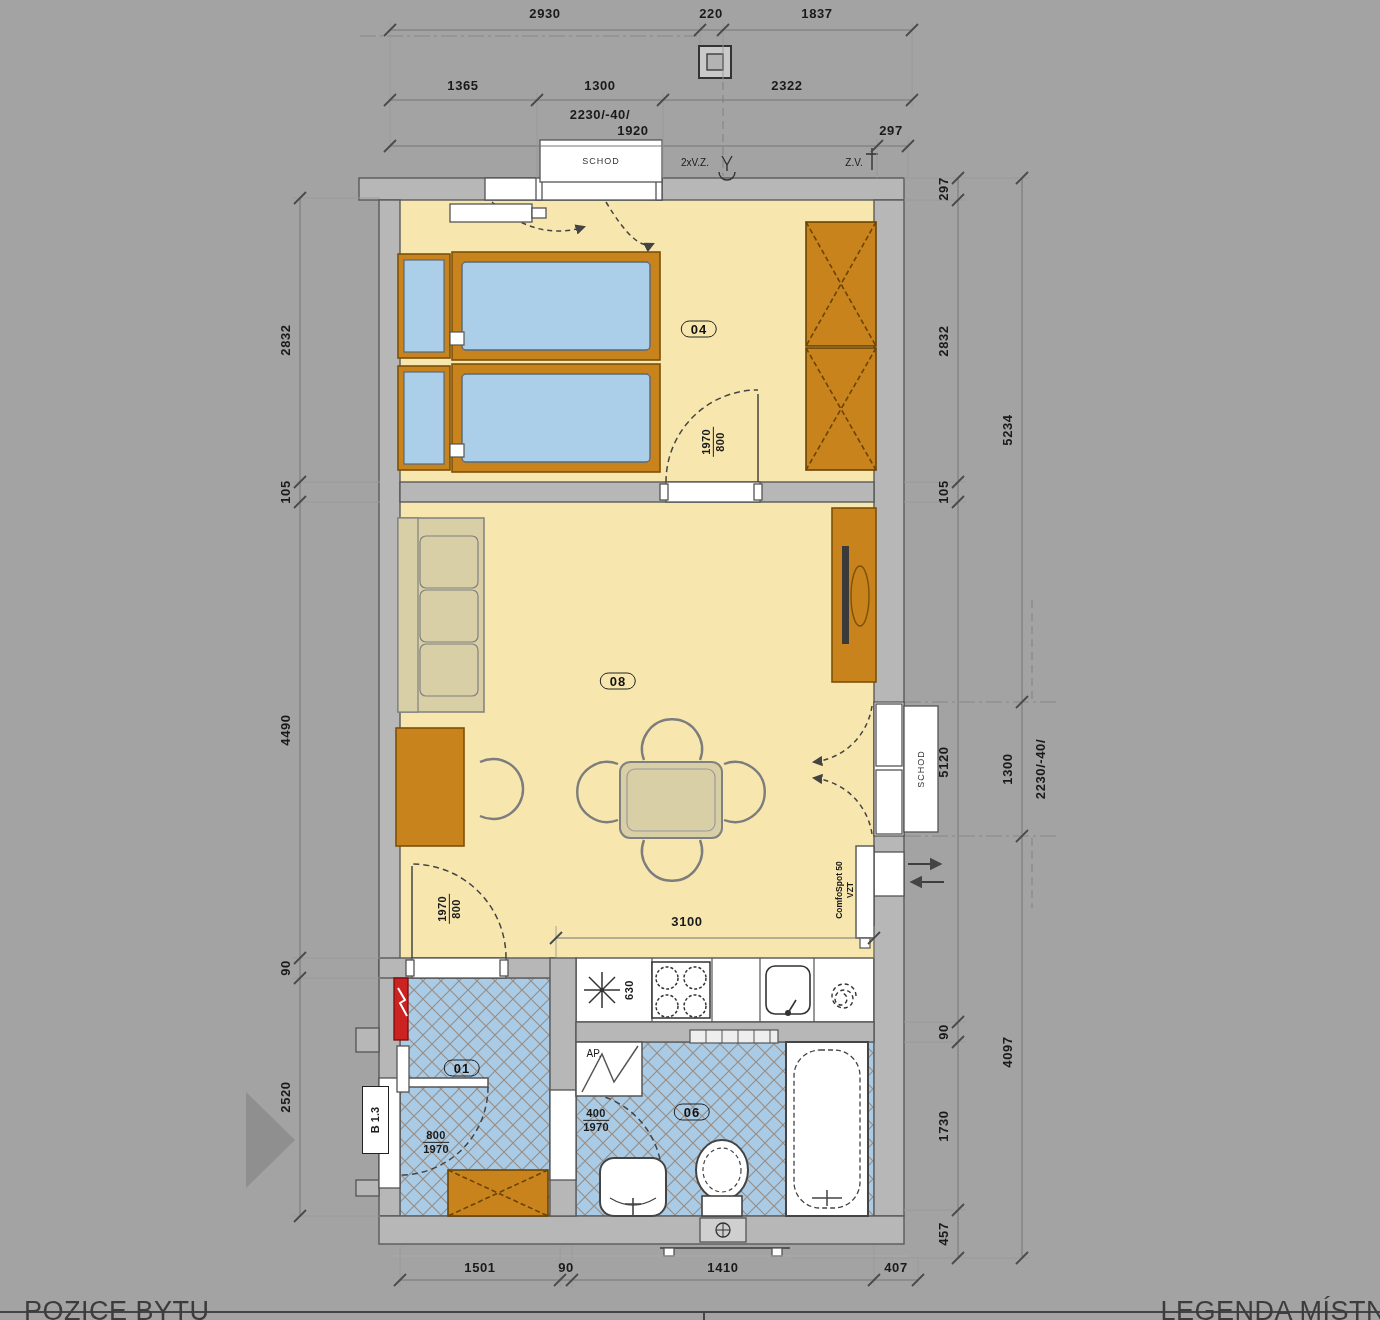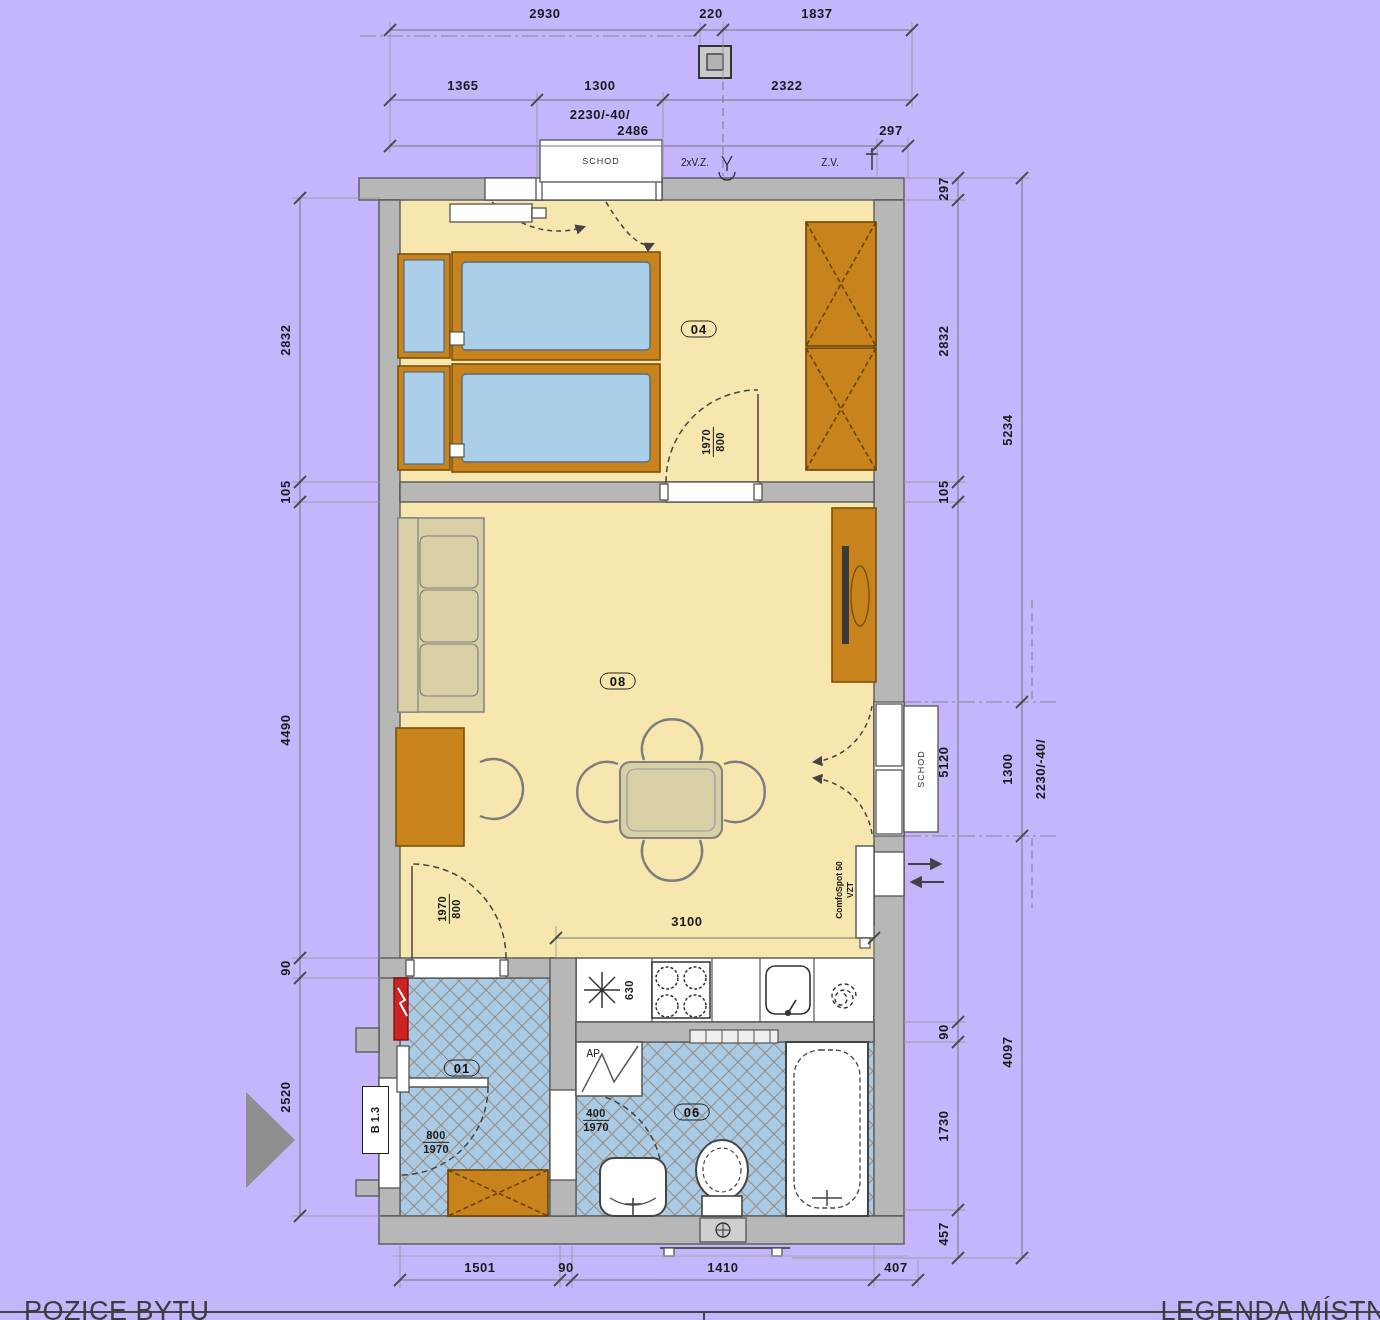--- a/index.html
+++ b/index.html
@@ -1,16 +1,16 @@
 <!DOCTYPE html>
 <html><head>
 <meta charset="utf-8">
 <style>
   html,body{margin:0;padding:0;background:#fff;}
-  #canvas{position:relative;width:1380px;height:1320px;background:#c4b5fd;overflow:hidden;
+  #canvas{position:relative;width:1380px;height:1320px;background:#a3a3a3;overflow:hidden;
           font-family:"Liberation Sans",sans-serif;}
   #plan-svg{position:absolute;left:0;top:0;}
   .lbl{position:absolute;white-space:nowrap;color:#1a1a1a;z-index:5;
        transform:translate(-50%,-50%);}
   .dim{font:700 13px/1 "Liberation Sans",sans-serif;letter-spacing:.6px;}
   .v{transform:translate(-50%,-50%) rotate(-90deg);}
   .frac{font:700 11px/1.15 "Liberation Sans",sans-serif;text-align:center;letter-spacing:.3px;}
   .frac .top{display:block;border-bottom:1px solid #222;padding:0 2px;}
   .frac .bot{display:block;}
   .small{font:400 10px/1 "Liberation Sans",sans-serif;}
@@ -257,21 +257,21 @@
   </g>
 </svg>
 
 <div class="lbl dim" style="left:545px;top:13px">2930</div>
 <div class="lbl dim" style="left:711px;top:13px">220</div>
 <div class="lbl dim" style="left:817px;top:13px">1837</div>
 <div class="lbl dim" style="left:463px;top:85px">1365</div>
 <div class="lbl dim" style="left:600px;top:85px">1300</div>
 <div class="lbl dim" style="left:787px;top:85px">2322</div>
 <div class="lbl dim" style="left:600px;top:114px">2230/-40/</div>
-<div class="lbl dim" style="left:633px;top:130px">2486</div>
+<div class="lbl dim" style="left:633px;top:130px">1920</div>
 <div class="lbl dim" style="left:891px;top:130px">297</div>
 
 <div class="lbl dim v" style="left:285px;top:340px">2832</div>
 <div class="lbl dim v" style="left:285px;top:492px">105</div>
 <div class="lbl dim v" style="left:285px;top:730px">4490</div>
 <div class="lbl dim v" style="left:285px;top:968px">90</div>
 <div class="lbl dim v" style="left:285px;top:1097px">2520</div>
 
 <div class="lbl dim v" style="left:943px;top:189px">297</div>
 <div class="lbl dim v" style="left:943px;top:341px">2832</div>
@@ -311,21 +311,21 @@
   <span class="bot">1970</span>
 </div>
 <div class="lbl frac" style="left:596px;top:1120px">
   <span class="top">400</span>
   <span class="bot">1970</span>
 </div>
 
 <div class="lbl tiny" style="left:601px;top:161px">SCHOD</div>
 <div class="lbl tiny v" style="left:921px;top:769px">SCHOD</div>
 <div class="lbl small" style="left:695px;top:163px">2xV.Z.</div>
-<div class="lbl small" style="left:830px;top:163px">Z.V.</div>
+<div class="lbl small" style="left:854px;top:163px">Z.V.</div>
 <div class="lbl small" style="left:594px;top:1054px">AP.</div>
 <div class="lbl dim v" style="left:629px;top:990px;font-size:11px">630</div>
 <div class="lbl v" style="left:845px;top:890px;font:700 8.5px/1.3 'Liberation Sans',sans-serif;text-align:center">
   <span style="display:block">ComfoSpot 50</span>
   <span style="display:block">VZT</span>
 </div>
 
 <div class="unitbox" style="left:362px;top:1086px;width:25px;height:66px">
   <div class="lbl v" style="left:12px;top:33px;font:700 11px/1 'Liberation Sans',sans-serif">B 1.3</div>
 </div>

